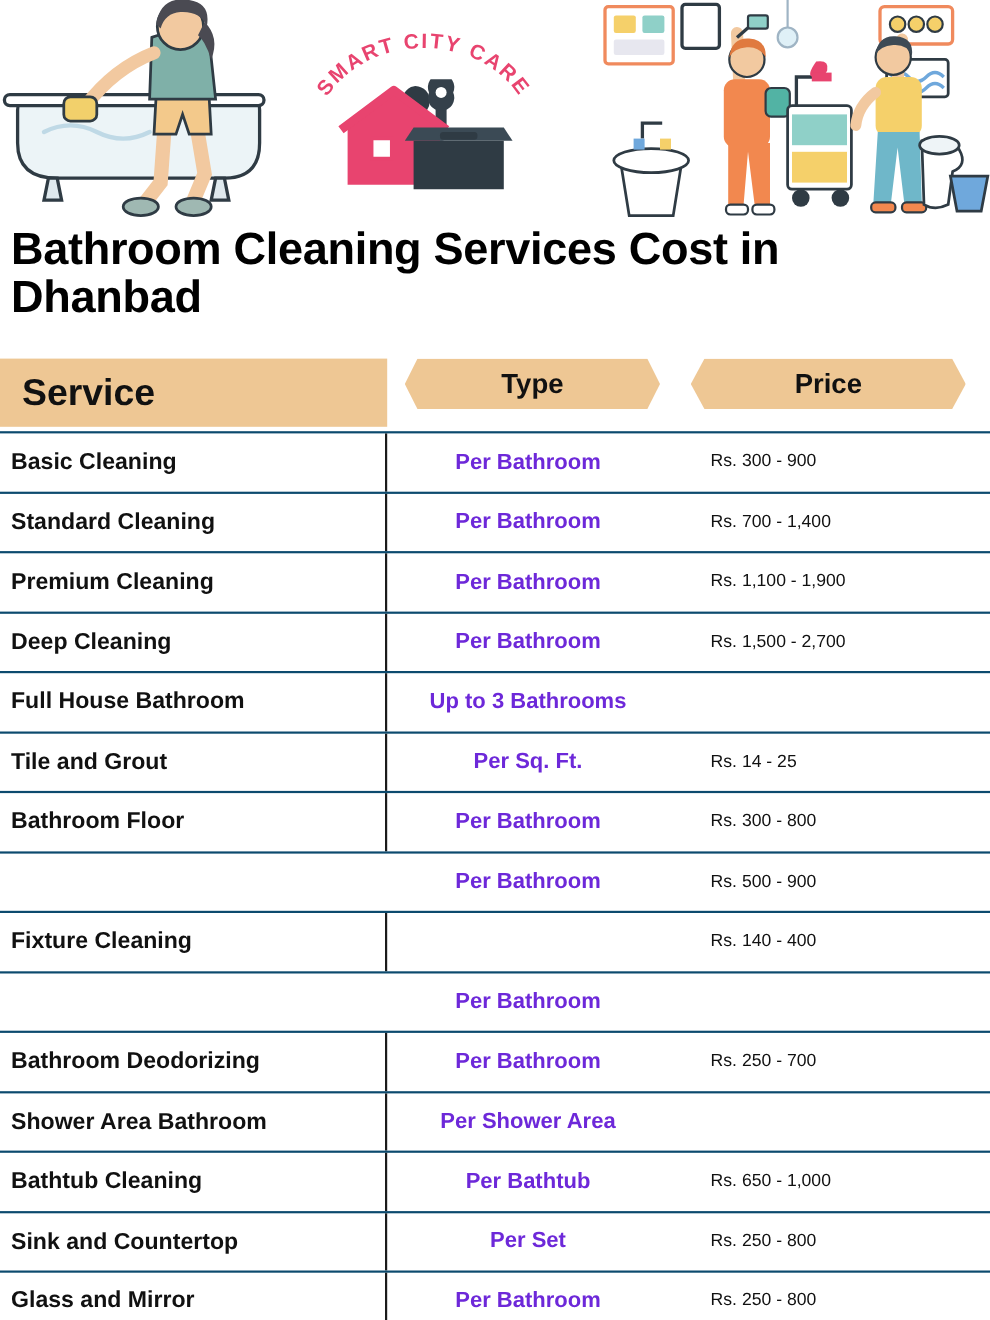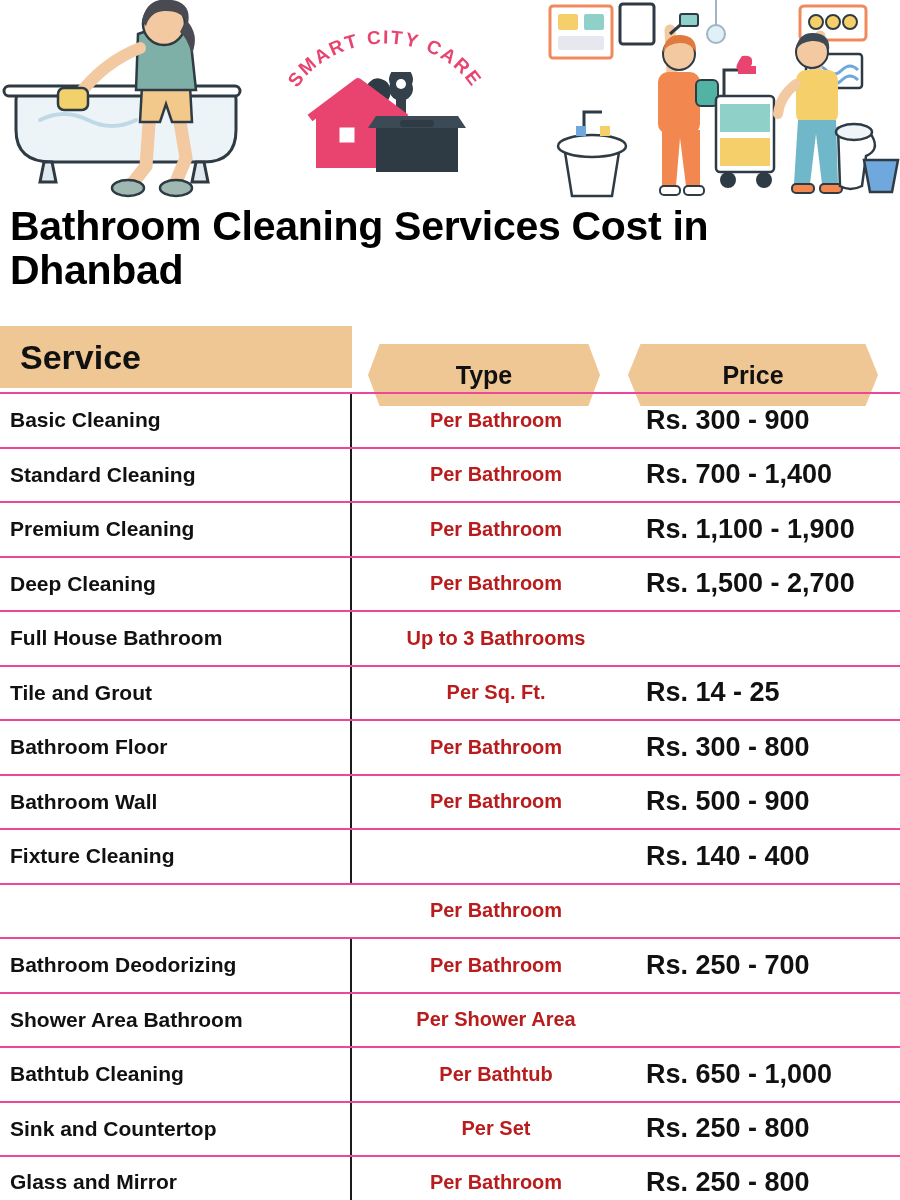--- a/index.html
+++ b/index.html
@@ -101,81 +101,81 @@
     background: #eec794;
     display: flex;
     align-items: center;
     padding-left: 20px;
     font-size: 34px;
     font-weight: bold;
     color: #111;
   }
   .hdr-hex {
     position: absolute;
-    height: 62px;
-    top: 24px;
+    height: 46px;
+    top: 6px;
     background: #eec794;
     display: flex;
     align-items: center;
     justify-content: center;
     font-size: 25px;
     font-weight: bold;
     color: #111;
     clip-path: polygon(5% 0%, 95% 0%, 100% 50%, 95% 100%, 5% 100%, 0% 50%);
   }
   .hdr-type  { left: 368px; width: 232px; }
   .hdr-price { left: 628px; width: 250px; }
 
   .rows { position: relative; }
 
   .row {
     position: relative;
     height: 54.5px;
-    border-top: 2px solid #ec4899;
+    border-top: 2px solid #0c4a6e;
   }
   .row:last-child { border-bottom: 2px solid #1b1b1b; }
 
   .cell-service {
     position: absolute;
     left: 0;
     top: 0;
     width: 352px;
     height: 100%;
     border-right: 2px solid #1b1b1b;
     display: flex;
     align-items: center;
     padding-left: 10px;
     font-size: 21px;
     font-weight: bold;
     color: #111;
   }
   .cell-type {
     position: absolute;
-    left: 352px;
+    left: 336px;
     top: 0;
     width: 288px;
     height: 100%;
     display: flex;
     align-items: center;
     justify-content: center;
     font-size: 20px;
     font-weight: bold;
-    color: #b91c1c;
+    color: #6d28d9;
   }
   .cell-price {
     position: absolute;
     left: 640px;
     top: 0;
     width: 260px;
     height: 100%;
     display: flex;
     align-items: center;
     padding-left: 6px;
-    font-size: 27px;
-    font-weight: bold;
+    font-size: 16px;
+    font-weight: normal;
     color: #111;
   }
 </style>
 </head>
 <body>
 
 <div id="page">
 
   <div class="hero">
 
@@ -342,21 +342,20 @@
           <div class="cell-service">Tile and Grout</div>
           <div class="cell-type">Per Sq. Ft.</div>
           <div class="cell-price">Rs. 14 - 25</div>
         </div>
         <div class="row">
           <div class="cell-service">Bathroom Floor</div>
           <div class="cell-type">Per Bathroom</div>
           <div class="cell-price">Rs. 300 - 800</div>
         </div>
         <div class="row">
-          <div class="cell-service">Bathroom Wall</div>
           <div class="cell-type">Per Bathroom</div>
           <div class="cell-price">Rs. 500 - 900</div>
         </div>
         <div class="row">
           <div class="cell-service">Fixture Cleaning</div>
           <div class="cell-price">Rs. 140 - 400</div>
         </div>
         <div class="row">
           <div class="cell-type">Per Bathroom</div>
         </div>

